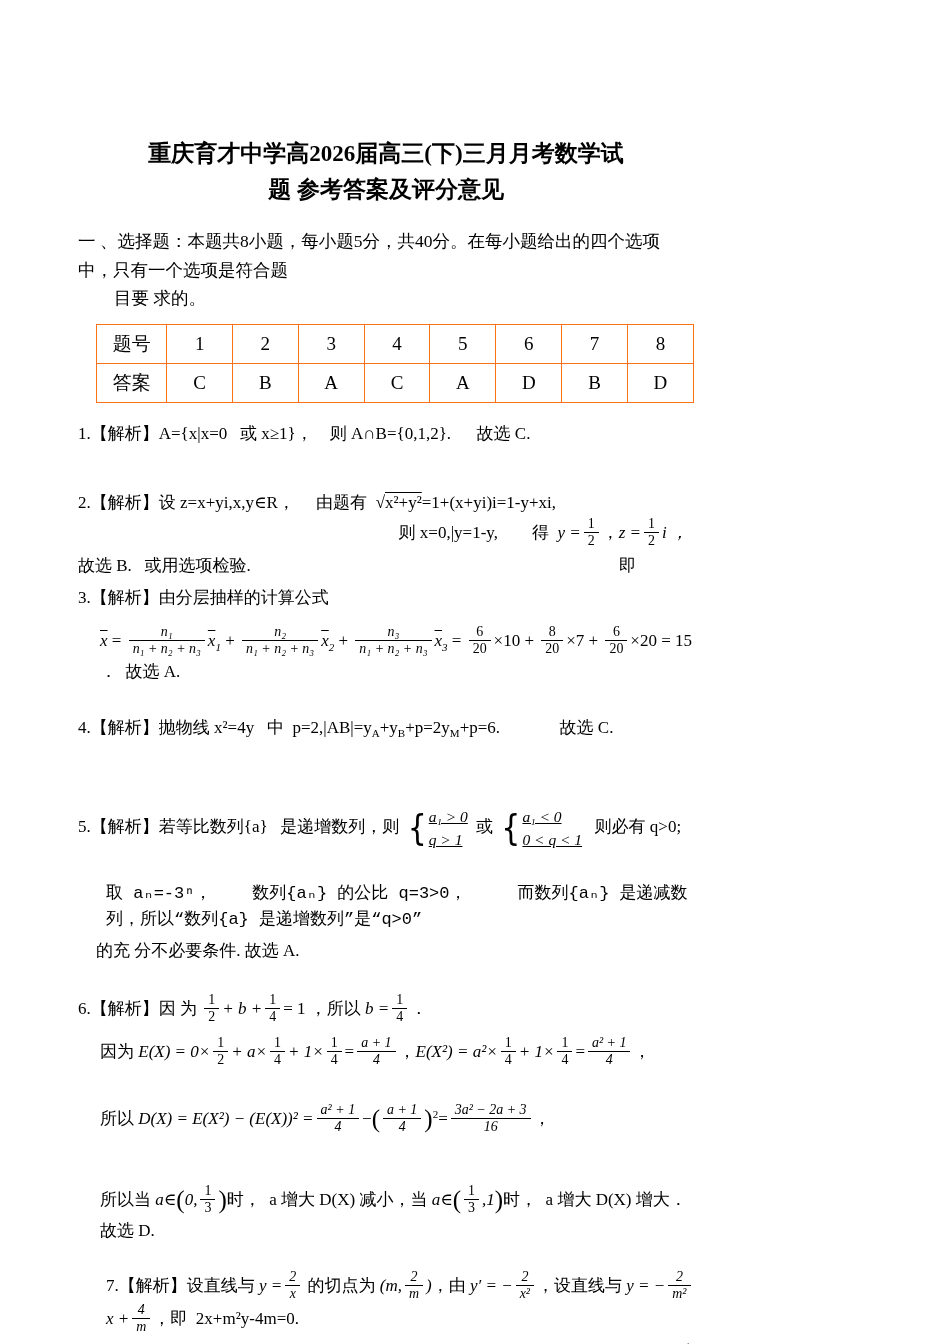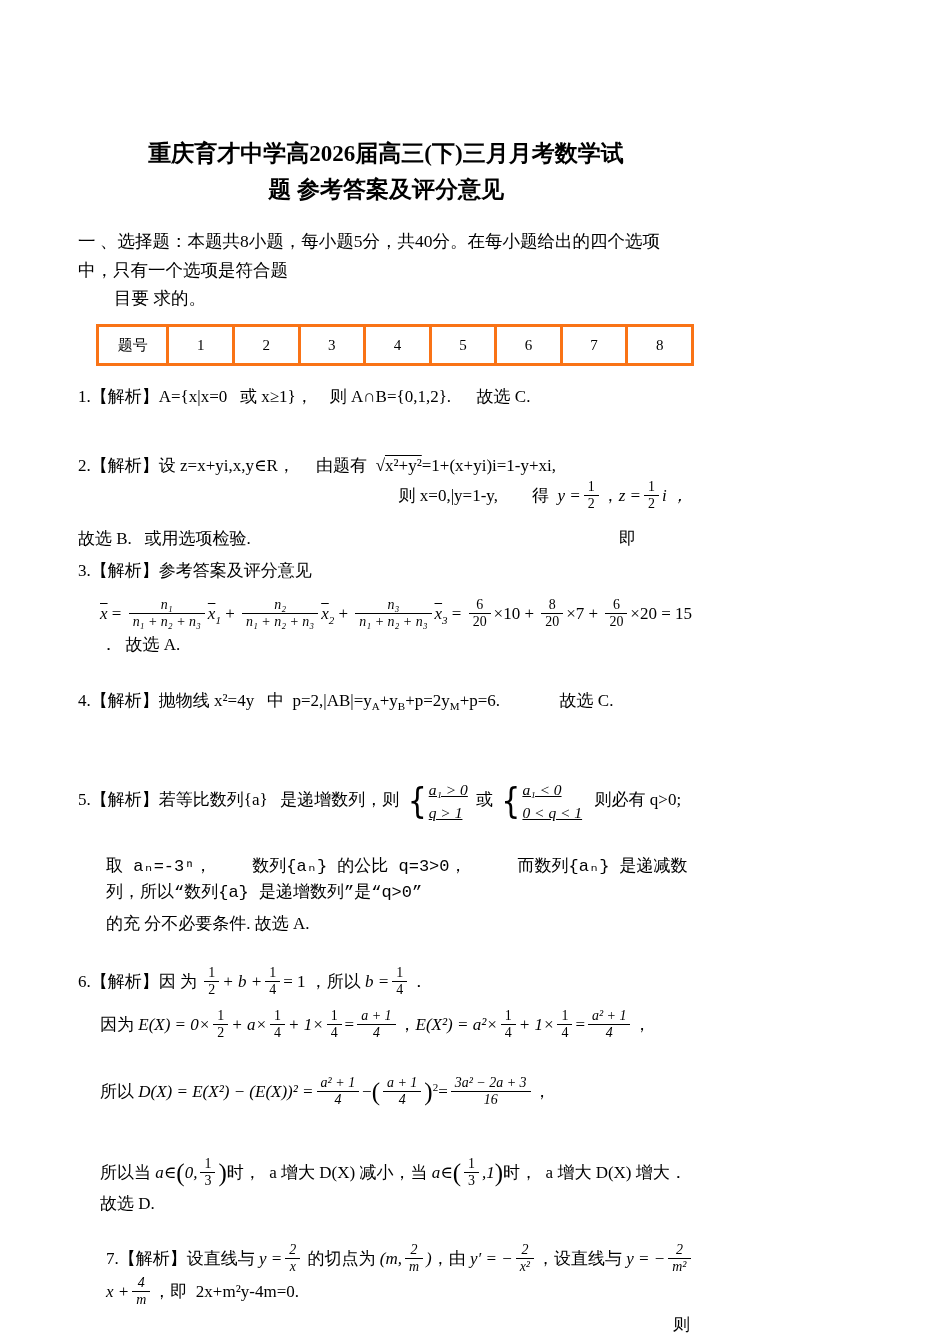--- a/index.html
+++ b/index.html
@@ -7,21 +7,21 @@
   .page {
     width:756px; height:1344px; background:#fff; color:#000;
     padding:136px 62px 0 78px; overflow:hidden; position:relative;
     font-family:"Liberation Serif","DejaVu Serif",serif;
   }
   .title { margin:0 0 20px 0; text-align:center; font-size:23px; font-weight:700; line-height:1.55; }
   .title span { display:block; }
   .section { font-size:17.5px; line-height:1.62; margin:0 0 12px 0; }
   .section .l2 { margin-left:36px; }
   table.ans { border-collapse:collapse; margin:4px 0 18px 18px; }
-  .ans td { border:3px solid #f97316; width:84px; height:39px; text-align:center; font-size:15px; padding:0; }
+  .ans td { border:1px solid #f97316; width:84px; height:39px; text-align:center; font-size:19px; padding:0; }
   .ans td.hd { width:88px; }
   .sol { font-size:17px; line-height:1.55; }
   .line { margin:0; }
   .pre { white-space:pre-wrap; }
   .it { font-style:italic; }
   .frac { display:inline-flex; flex-direction:column; vertical-align:middle; text-align:center;
           line-height:1.15; font-size:0.82em; margin:0 3px; position:relative; top:-2px; }
   .frac .fn, .frac .fd { display:block; padding:0 4px; }
   .frac .fd { border-top:1.2px solid #000; }
   .ol { text-decoration:overline;text-align:center; }
@@ -29,28 +29,28 @@
   .brace { font-size:30px; font-weight:400; transform:scaleY(1.2); display:inline-block;
            margin-right:2px; font-family:"DejaVu Sans",sans-serif; }
   .cases .cc { display:inline-flex; flex-direction:column; font-size:15.5px; line-height:1.5;text-decoration:underline; }
   .bp { font-size:25px; vertical-align:middle; line-height:0; position:relative; top:-2px; font-weight:400; }
   sup.sq { font-size:11px; }
   sub { font-size:11px; }
   
   .sol1 { margin:8px 0 42px 0; }
   .sol2 { margin-bottom:6px; }
   .sol2 .rline { text-align:right; padding-right:6px; margin-top:2px; }
-  .sol2 .l3 { display:flex; justify-content:space-between; margin-top:12px; }
+  .sol2 .l3 { display:flex; justify-content:space-between; margin-top:2px; }
   .sol2 .ji { margin-right:58px; }
   .sol3 { margin-bottom:30px; }
   .sol3 .formula { margin:14px 0 0 22px; }
   .sol4 { margin-bottom:62px; }
   .sol5 { margin-bottom:30px; }
   .sol5 .l2 { margin:30px 0 4px 28px;font-family:Liberation Mono, monospace; }
-  .sol5 .l3 { margin-left:28px; }
+  .sol5 .l3 { margin-left:18px; }
   .sol6 .l1 { }
   .sol6 .l2 { margin:10px 0 0 22px; }
   .sol6 .l3 { margin:34px 0 0 22px; }
   .sol6 .l4 { margin:48px 0 0 22px; }
   .sol7 { margin:26px 0 0 28px; }
   .sol7 .then { text-align:right; margin-top:2px; padding-right:4px; }
 </style>
 </head>
 <body>
 
@@ -72,20 +72,31 @@
       <td class="hd">题号</td>
       <td>1</td>
       <td>2</td>
       <td>3</td>
       <td>4</td>
       <td>5</td>
       <td>6</td>
       <td>7</td>
       <td>8</td>
     </tr>
+    <tr>
+      <td class="hd">答案</td>
+      <td>C</td>
+      <td>B</td>
+      <td>A</td>
+      <td>C</td>
+      <td>A</td>
+      <td>D</td>
+      <td>B</td>
+      <td>D</td>
+    </tr>
   </tbody>
     </table>
 
   <div class="sol sol1">
     <p class="line">
       <span>1.</span><span>【解析】</span><span class="pre">A={x|x=0   或 x≥1}，    则 A∩B={0,1,2}.      故选 C.</span>
     </p>
   </div>
 
   <div class="sol sol2">
@@ -102,21 +113,21 @@
         </span><span class="it">i ，</span>
     </p>
     <p class="line l3">
       <span class="pre">故选 B.   或用选项检验.</span>
       <span class="ji">即</span>
     </p>
   </div>
 
   <div class="sol sol3">
     <p class="line">
-      <span>3.</span><span>【解析】</span><span>参考答案及评分意见</span>
+      <span>3.</span><span>【解析】</span><span>由分层抽样的计算公式</span>
     </p>
     <p class="line formula">
       <span class="ol it">x</span>
       <span>=</span>
       <span class="frac it">
           <span class="fn">n₁</span>
           <span class="fd">n₁ + n₂ + n₃</span>
         </span><span class="ol it">x</span><sub class="it">1</sub>
       <span>+</span>
       <span class="frac it">

